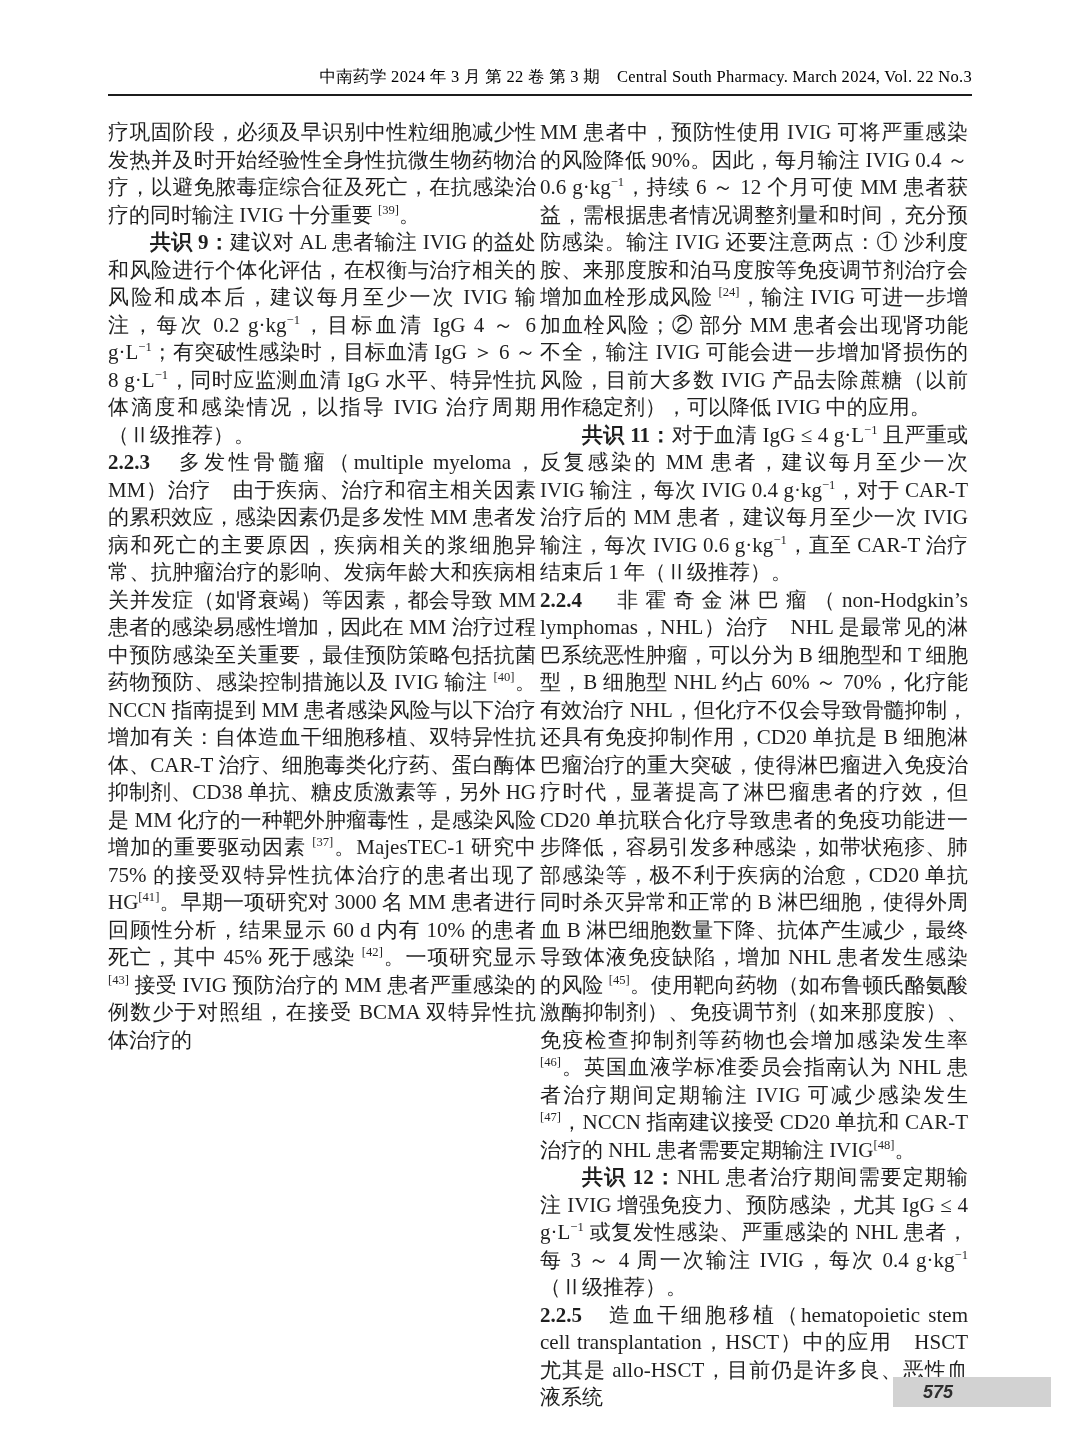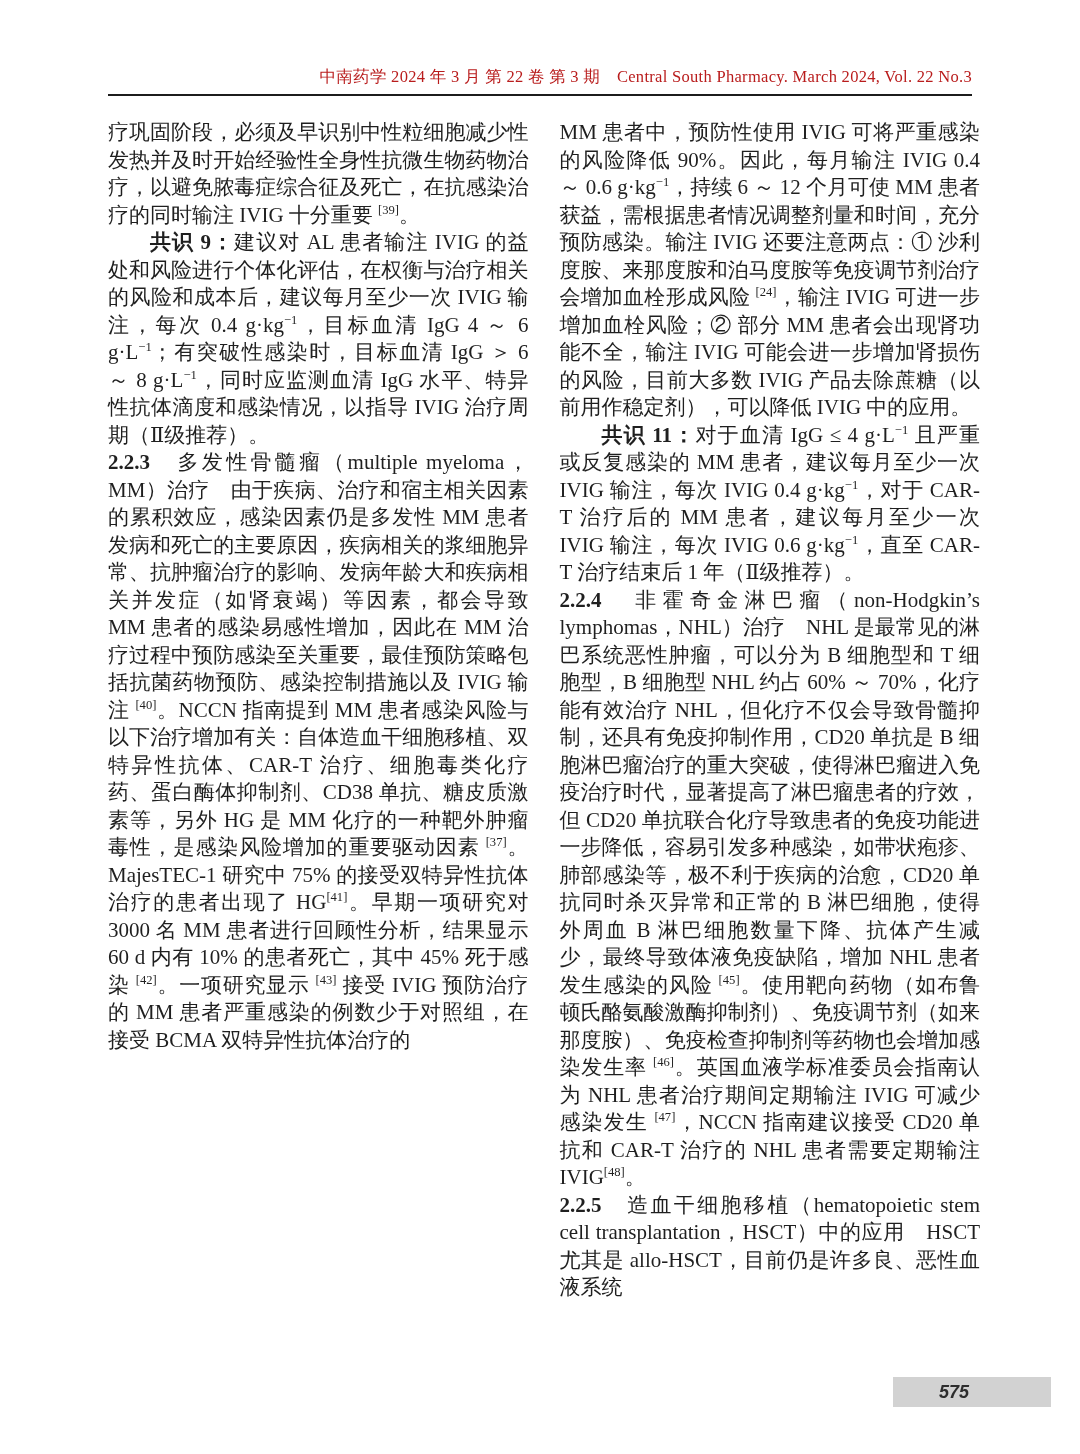--- a/index.html
+++ b/index.html
@@ -17,38 +17,39 @@
     color: #1f1f1f;
   }
   .journal-header {
     position: absolute;
     top: 66px;
     left: 108px;
     width: 864px;
     text-align: right;
     font-size: 16.5px;
     letter-spacing: 0.3px;
-    color: #b91c1c;
+    color: #000000;
     white-space: nowrap;
   }
   .header-rule {
     position: absolute;
     top: 94px;
     left: 108px;
     width: 864px;
     height: 2px;
     background: #1c1c1c;
   }
   .columns {
     position: absolute;
     top: 119px;
     left: 108px;
     width: 872px;
     display: flex;
-    gap: 31px;
+    gap: 4px;
+    font-family: Liberation Serif, serif;
   }
   .col {
     width: 428px;
     font-size: 21px;
     line-height: 27.5px;
     text-align: justify;
     text-justify: inter-ideograph;
     overflow-wrap: break-word;
   }
   .col p.para {
@@ -69,48 +70,49 @@
   .page-badge {
     position: absolute;
     left: 893px;
     top: 1377px;
     width: 158px;
     height: 30px;
     background: #d2d2d2;
   }
   .page-number {
     display: inline-block;
-    padding-left: 46px;
+    padding-left: 30px;
     line-height: 30px;
     font-size: 18px;
     font-weight: 700;
     font-style: italic;
     color: #2e2e2e;
     font-family: "Liberation Sans", sans-serif;
   }
 </style>
 </head>
 <body>
 
 <div class="page">
 
   <div class="journal-header">中南药学 2024 年 3 月 第 22 卷 第 3 期　Central South Pharmacy. March  2024, Vol. 22 No.3</div>
 
   <div class="header-rule"></div>
 
   <div class="columns">
     <div class="col">
         <p class="para"><span>疗巩固阶段，必须及早识别中性粒细胞减少性发热并及时开始经验性全身性抗微生物药物治疗，以避免脓毒症综合征及死亡，在抗感染治疗的同时输注 IVIG 十分重要 </span><sup class="ref">[39]</sup><span>。</span></p>
-        <p class="para indent"><span class="run-bold">共识 9：</span><span>建议对 AL 患者输注 IVIG 的益处和风险进行个体化评估，在权衡与治疗相关的风险和成本后，建议每月至少一次 IVIG 输注，每次 0.4 g·kg</span><sup class="ref">−1</sup><span>，目标血清 IgG 4 ～ 6 g·L</span><sup class="ref">−1</sup><span>；有突破性感染时，目标血清 IgG ＞ 6 ～ 8 g·L</span><sup class="ref">−1</sup><span>，同时应监测血清 IgG 水平、特异性抗体滴度和感染情况，以指导 IVIG 治疗周期（Ⅱ级推荐）。</span></p>
+        <p class="para indent"><span class="run-bold">共识 9：</span><span>建议对 AL 患者输注 IVIG 的益处和风险进行个体化评估，在权衡与治疗相关的风险和成本后，建议每月至少一次 IVIG 输注，每次 0.2 g·kg</span><sup class="ref">−1</sup><span>，目标血清 IgG 4 ～ 6 g·L</span><sup class="ref">−1</sup><span>；有突破性感染时，目标血清 IgG ＞ 6 ～ 8 g·L</span><sup class="ref">−1</sup><span>，同时应监测血清 IgG 水平、特异性抗体滴度和感染情况，以指导 IVIG 治疗周期（Ⅱ级推荐）。</span></p>
         <p class="para"><span class="run-bold">2.2.3</span><span>　多发性骨髓瘤（multiple myeloma，MM）治疗　由于疾病、治疗和宿主相关因素的累积效应，感染因素仍是多发性 MM 患者发病和死亡的主要原因，疾病相关的浆细胞异常、抗肿瘤治疗的影响、发病年龄大和疾病相关并发症（如肾衰竭）等因素，都会导致 MM 患者的感染易感性增加，因此在 MM 治疗过程中预防感染至关重要，最佳预防策略包括抗菌药物预防、感染控制措施以及 IVIG 输注 </span><sup class="ref">[40]</sup><span>。NCCN 指南提到 MM 患者感染风险与以下治疗增加有关：自体造血干细胞移植、双特异性抗体、CAR-T 治疗、细胞毒类化疗药、蛋白酶体抑制剂、CD38 单抗、糖皮质激素等，另外 HG 是 MM 化疗的一种靶外肿瘤毒性，是感染风险增加的重要驱动因素 </span><sup class="ref">[37]</sup><span>。MajesTEC-1 研究中 75% 的接受双特异性抗体治疗的患者出现了 HG</span><sup class="ref">[41]</sup><span>。早期一项研究对 3000 名 MM 患者进行回顾性分析，结果显示 60 d 内有 10% 的患者死亡，其中 45% 死于感染 </span><sup class="ref">[42]</sup><span>。一项研究显示 </span><sup class="ref">[43]</sup><span> 接受 IVIG 预防治疗的 MM 患者严重感染的例数少于对照组，在接受 BCMA 双特异性抗体治疗的</span></p>
       </div>
     <div class="col">
         <p class="para"><span>MM 患者中，预防性使用 IVIG 可将严重感染的风险降低 90%。因此，每月输注 IVIG 0.4 ～ 0.6 g·kg</span><sup class="ref">−1</sup><span>，持续 6 ～ 12 个月可使 MM 患者获益，需根据患者情况调整剂量和时间，充分预防感染。输注 IVIG 还要注意两点：① 沙利度胺、来那度胺和泊马度胺等免疫调节剂治疗会增加血栓形成风险 </span><sup class="ref">[24]</sup><span>，输注 IVIG 可进一步增加血栓风险；② 部分 MM 患者会出现肾功能不全，输注 IVIG 可能会进一步增加肾损伤的风险，目前大多数 IVIG 产品去除蔗糖（以前用作稳定剂），可以降低 IVIG 中的应用。</span></p>
         <p class="para indent"><span class="run-bold">共识 11：</span><span>对于血清 IgG ≤ 4 g·L</span><sup class="ref">−1</sup><span> 且严重或反复感染的 MM 患者，建议每月至少一次 IVIG 输注，每次 IVIG 0.4 g·kg</span><sup class="ref">−1</sup><span>，对于 CAR-T 治疗后的 MM 患者，建议每月至少一次 IVIG 输注，每次 IVIG 0.6 g·kg</span><sup class="ref">−1</sup><span>，直至 CAR-T 治疗结束后 1 年（Ⅱ级推荐）。</span></p>
         <p class="para"><span class="run-bold">2.2.4</span><span>　非霍奇金淋巴瘤（non-Hodgkin’s lymphomas，NHL）治疗　NHL 是最常见的淋巴系统恶性肿瘤，可以分为 B 细胞型和 T 细胞型，B 细胞型 NHL 约占 60% ～ 70%，化疗能有效治疗 NHL，但化疗不仅会导致骨髓抑制，还具有免疫抑制作用，CD20 单抗是 B 细胞淋巴瘤治疗的重大突破，使得淋巴瘤进入免疫治疗时代，显著提高了淋巴瘤患者的疗效，但 CD20 单抗联合化疗导致患者的免疫功能进一步降低，容易引发多种感染，如带状疱疹、肺部感染等，极不利于疾病的治愈，CD20 单抗同时杀灭异常和正常的 B 淋巴细胞，使得外周血 B 淋巴细胞数量下降、抗体产生减少，最终导致体液免疫缺陷，增加 NHL 患者发生感染的风险 </span><sup class="ref">[45]</sup><span>。使用靶向药物（如布鲁顿氏酪氨酸激酶抑制剂）、免疫调节剂（如来那度胺）、免疫检查抑制剂等药物也会增加感染发生率 </span><sup class="ref">[46]</sup><span>。英国血液学标准委员会指南认为 NHL 患者治疗期间定期输注 IVIG 可减少感染发生 </span><sup class="ref">[47]</sup><span>，NCCN 指南建议接受 CD20 单抗和 CAR-T 治疗的 NHL 患者需要定期输注 IVIG</span><sup class="ref">[48]</sup><span>。</span></p>
+        <p class="para indent"><span class="run-bold">共识 12：</span><span>NHL 患者治疗期间需要定期输注 IVIG 增强免疫力、预防感染，尤其 IgG ≤ 4 g·L</span><sup class="ref">−1</sup><span> 或复发性感染、严重感染的 NHL 患者，每 3 ～ 4 周一次输注 IVIG，每次 0.4 g·kg</span><sup class="ref">−1</sup><span>（Ⅱ级推荐）。</span></p>
         <p class="para"><span class="run-bold">2.2.5</span><span>　造血干细胞移植（hematopoietic stem cell transplantation，HSCT）中的应用　HSCT 尤其是 allo-HSCT，目前仍是许多良、恶性血液系统</span></p>
       </div>
   </div>
 
   <div class="page-badge">
     <span class="page-number">575</span>
   </div>
 
 </div>
 

